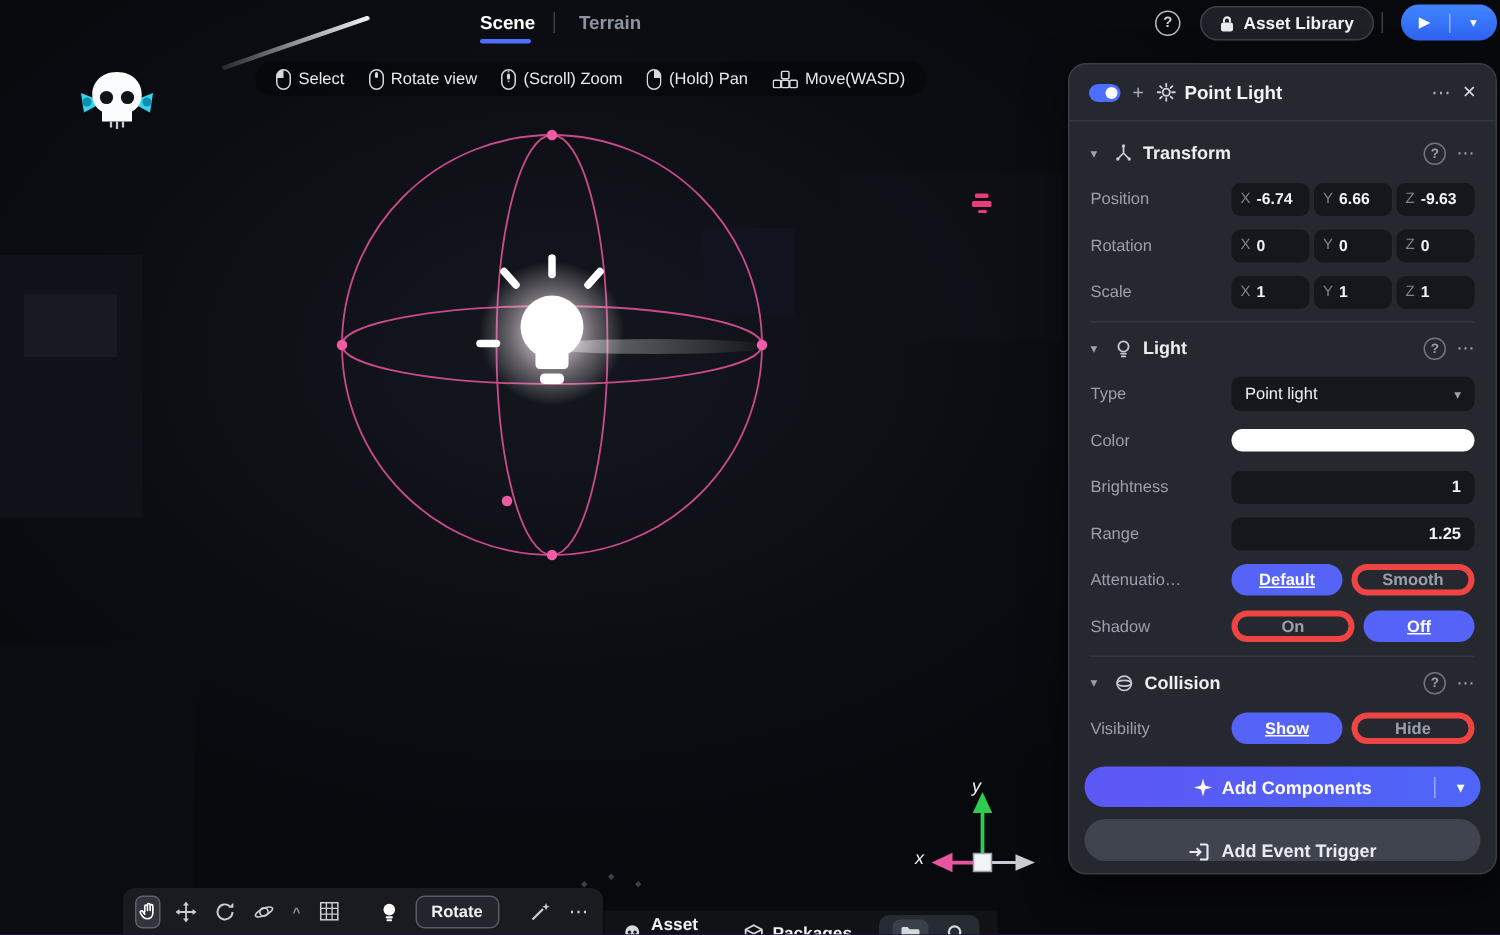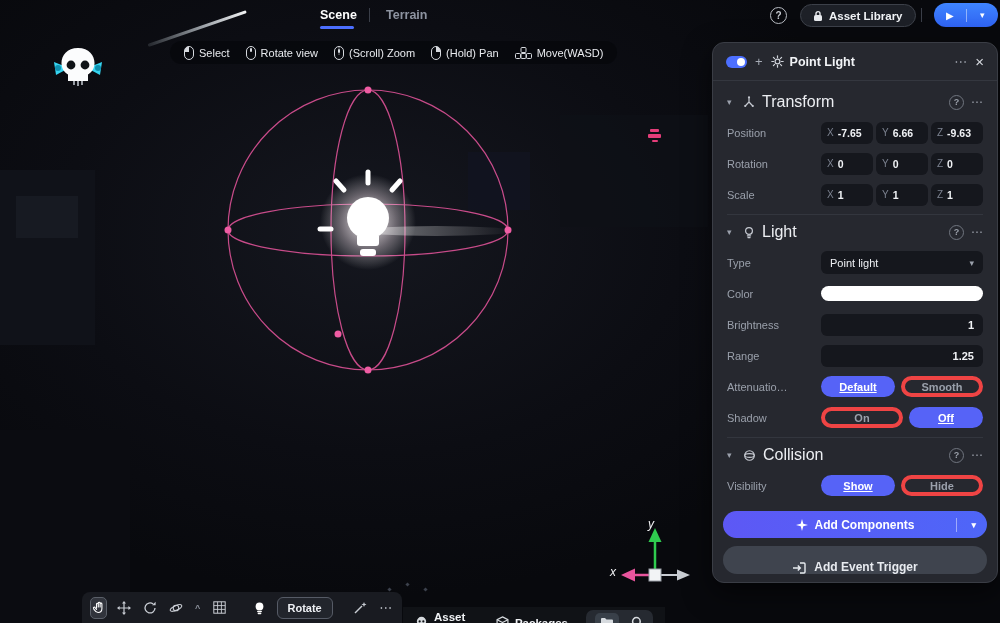--- a/index.html
+++ b/index.html
@@ -55,21 +55,21 @@
     border-radius:50%; background:#fff; }
   .icon-btn { color:#a6abb5; font-size:13px; line-height:1; display:flex; align-items:center; }
   .panel-title { color:#f2f4f7; font-size:12.5px; font-weight:bold; display:flex; align-items:center; gap:6px; }
   .panel-title svg { color:#cfd3da; }
   .panel-content { position:absolute; top:38px; bottom:78px; left:0; right:0; overflow:hidden; padding:4px 14px 0 14px; }
   .section { padding-top:2px; }
   .section + .section { border-top:1px solid #33363e; margin-top:4px; }
   .sec-head { height:30px; display:flex; align-items:center; gap:7px; }
   .caret { color:#9aa0ab; font-size:9px; width:9px; }
   .sec-head svg { color:#c6cad2; }
-  .sec-title { color:#eceef2; font-size:16px; font-weight:normal; }
+  .sec-title { color:#eceef2; font-size:12px; font-weight:bold; }
   .sec-spacer { flex:1; }
   .mini-help { width:15px; height:15px; border-radius:50%; border:1px solid #70757f;
     color:#9ba0aa; font-size:9px; font-weight:bold; display:flex; align-items:center; justify-content:center; }
   .mini-more { color:#9ba0aa; font-size:12px; }
   .prow { height:31px; display:flex; align-items:center; justify-content:space-between; }
   .plabel { color:#9aa0ab; font-size:11px; white-space:nowrap; overflow:hidden; max-width:92px; }
   .controls { width:162px; display:flex; gap:3px; justify-content:flex-end; }
   .numbox { width:52px; height:22px; background:#15171d; border-radius:6px;
     display:flex; align-items:center; gap:4px; padding:0 6px; }
   .numbox .pre { color:#7c8290; font-size:10px; }
@@ -319,21 +319,21 @@
           <span class="sec-title">Transform</span>
           <span class="sec-spacer"></span>
           <span class="mini-help">?</span>
           <span class="mini-more">⋯</span>
         </div>
         <div class="prow">
           <span class="plabel">Position</span>
           <span class="controls">
             <span class="numbox">
                 <span class="pre">X</span>
-                <span class="val">-7.65</span>
+                <span class="val">-6.74</span>
               </span>
             <span class="numbox">
                 <span class="pre">Y</span>
                 <span class="val">6.66</span>
               </span>
             <span class="numbox">
                 <span class="pre">Z</span>
                 <span class="val">-9.63</span>
               </span>
           </span>

